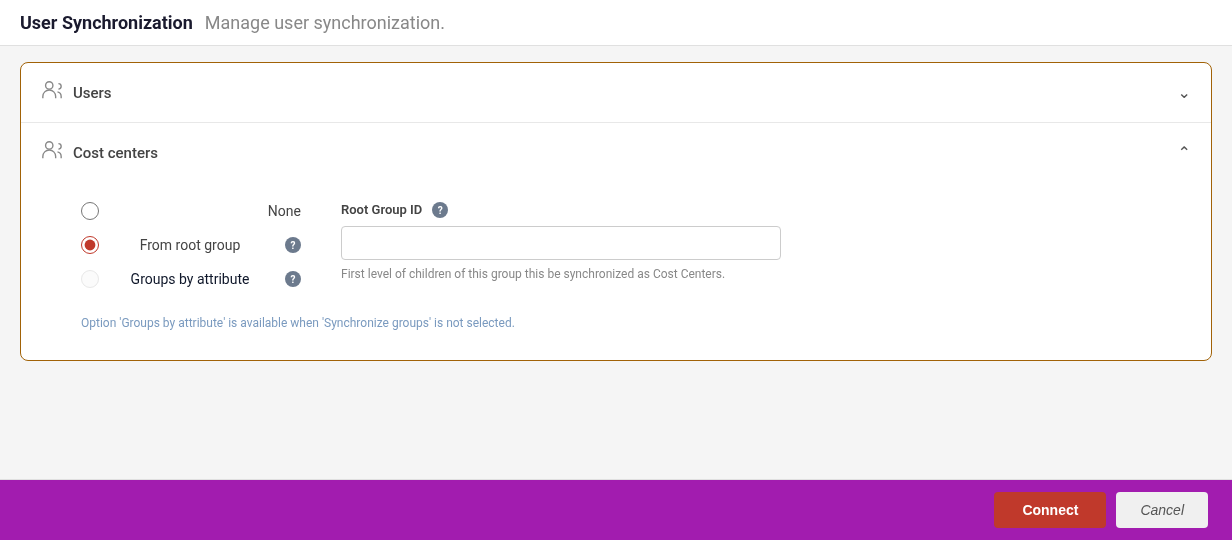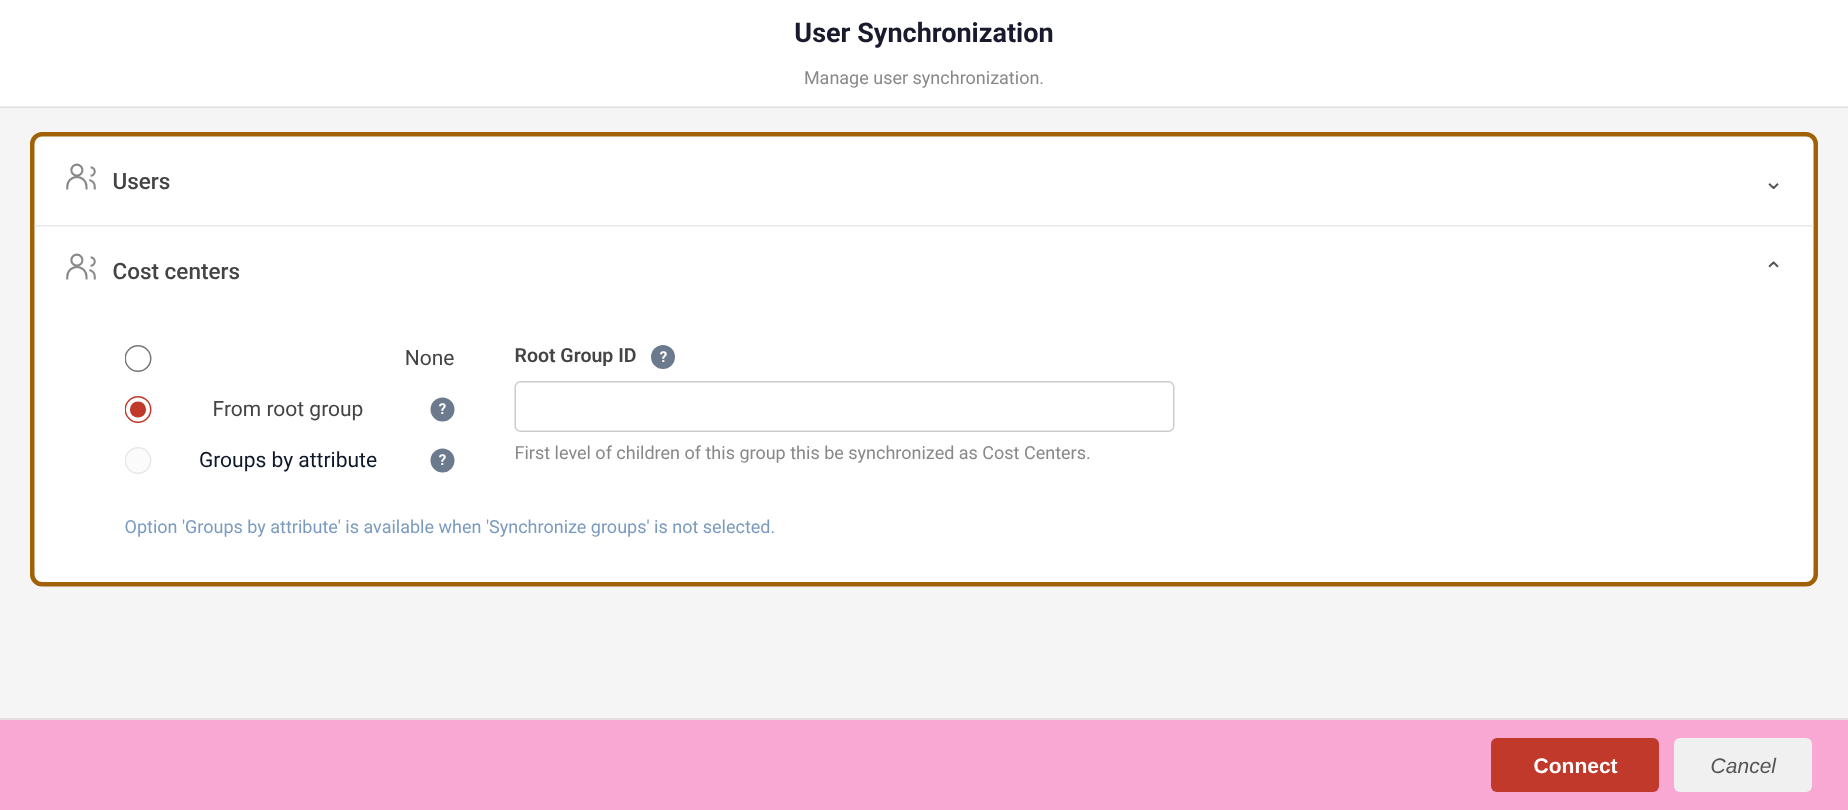--- a/index.html
+++ b/index.html
@@ -13,44 +13,43 @@
       flex-direction: column;
     }
 
     .header {
       display: flex;
       align-items: center;
       padding: 12px 20px;
       background: #fff;
       border-bottom: 1px solid #e0e0e0;
       gap: 12px;
-      flex-direction: column;
     }
 
     .header-title {
       font-size: 18px;
       font-weight: 700;
       color: #1a1a2e;
     }
 
     .header-subtitle {
-      font-size: 12px;
+      font-size: 18px;
       color: #888;
       text-align: right;
     }
 
     .main-content {
       flex: 1;
       overflow-y: auto;
       padding: 0 20px 20px 20px;
     }
 
     .card {
       background: #fff;
-      border: 3px solid #a16207;
+      border: 1px solid #a16207;
       border-radius: 8px;
       margin-top: 16px;
     }
 
     .section-header {
       display: flex;
       align-items: center;
       justify-content: space-between;
       padding: 16px 20px;
       cursor: pointer;
@@ -184,21 +183,21 @@
       color: #7a9abf;
       margin-top: 28px;
     }
 
     .footer {
       display: flex;
       justify-content: flex-end;
       align-items: center;
       gap: 10px;
       padding: 12px 24px;
-      background: #f9a8d4;
+      background: #a21caf;
       border-top: 1px solid #e0e0e0;
     }
 
     .btn-connect {
       background: #c0392b;
       color: #fff;
       border: none;
       border-radius: 4px;
       padding: 10px 28px;
       font-size: 14px;

